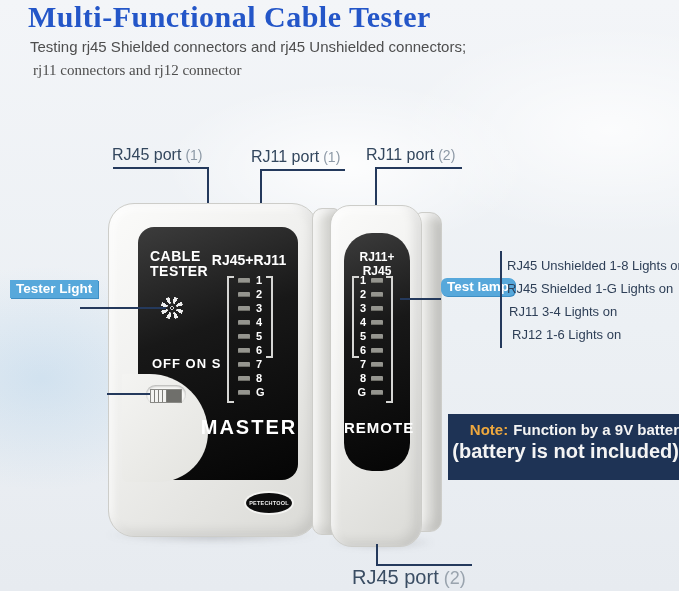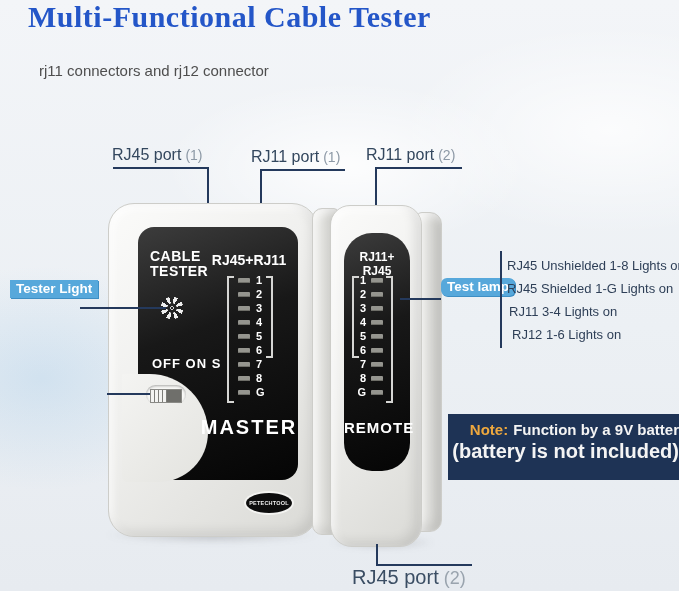--- a/index.html
+++ b/index.html
@@ -65,21 +65,22 @@
   .bottomlabel .num{color:#9aa4ae;font-size:18px;margin-left:5px;}
   .shadow{position:absolute;border-radius:50%;filter:blur(3px);
     background:radial-gradient(ellipse at center,rgba(70,70,75,0.28),transparent 70%);}
 </style>
 </head>
 <body>
 
 <div class="stage">
 
   <div class="abs title">Multi-Functional Cable Tester</div>
-  <div class="abs subtitle" style="left:39px;top:62px;">rj11 connectors and rj12 connector</div>
+  <div class="abs subtitle" style="left:30px;top:38px;">Testing rj45 Shielded connectors and rj45 Unshielded connectors;</div>
+  <div class="abs subtitle" style="left:33px;top:62px;font-family:Liberation Serif, serif;">rj11 connectors and rj12 connector</div>
 
   <div class="abs toplabel" style="left:112px;top:146px;">
     <span>RJ45 port</span><span class="num">(1)</span>
   </div>
   <div class="abs toplabel" style="left:251px;top:148px;">
     <span>RJ11 port</span><span class="num">(1)</span>
   </div>
   <div class="abs toplabel" style="left:366px;top:146px;">
     <span>RJ11 port</span><span class="num">(2)</span>
   </div>

